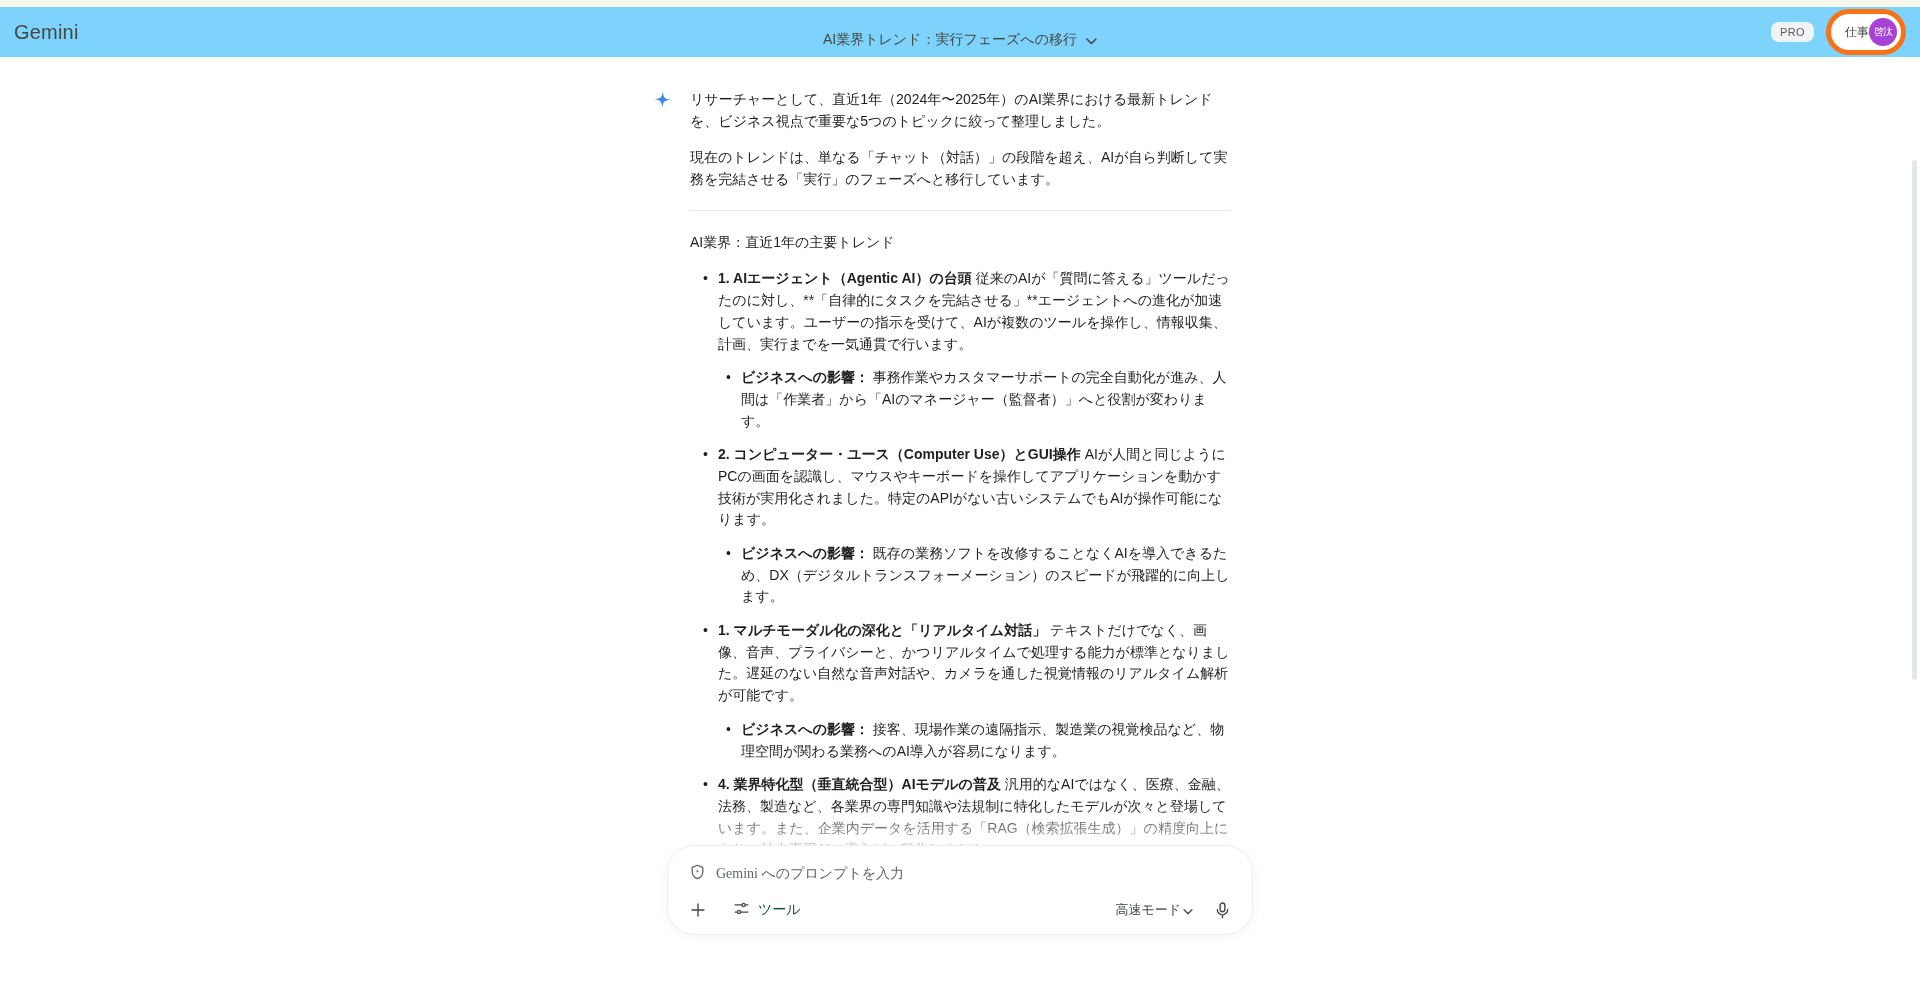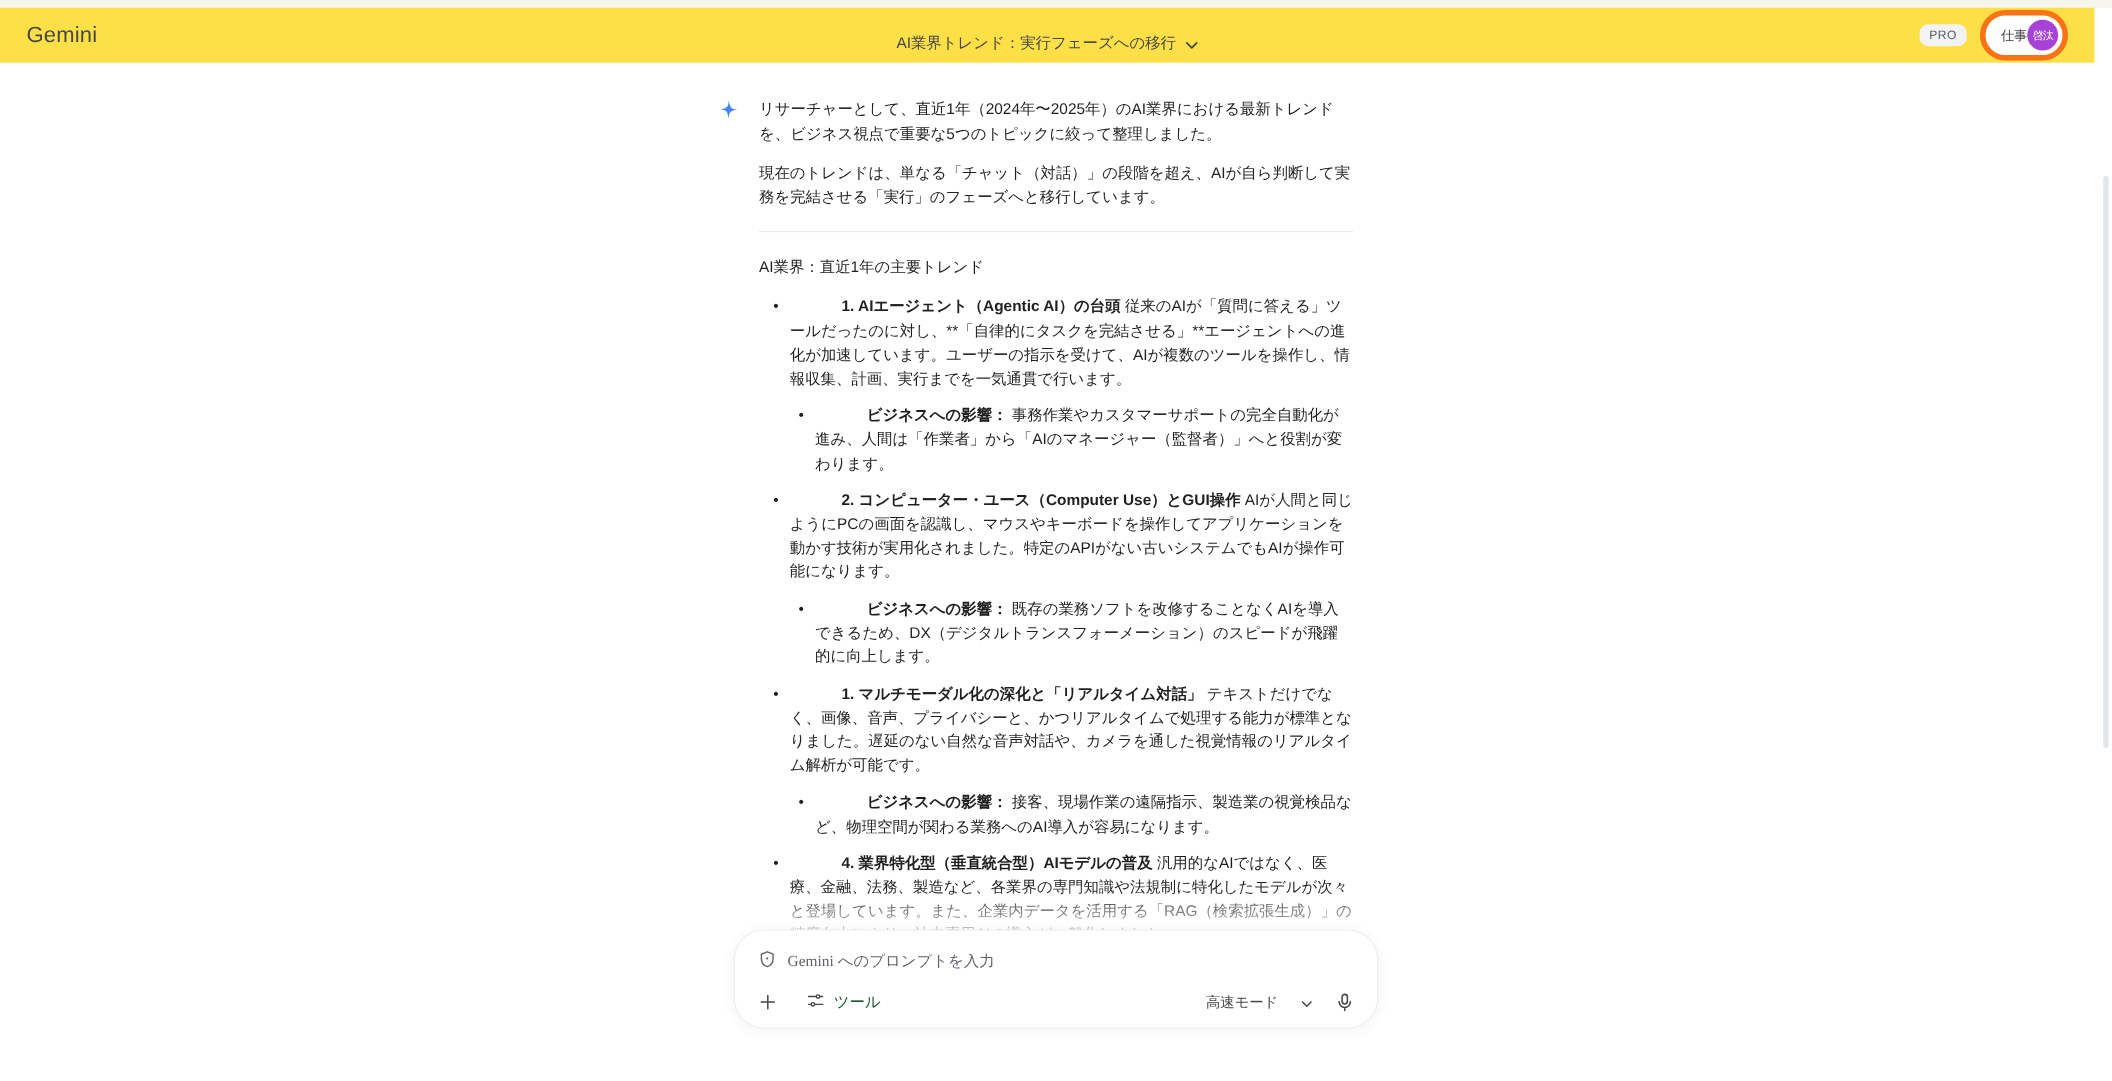--- a/index.html
+++ b/index.html
@@ -3,22 +3,22 @@
 <meta charset="utf-8">
 <style>
   * { margin:0; padding:0; box-sizing:border-box; }
   html,body { width:1920px; height:983px; overflow:hidden; background:#fff;
     font-family:"Liberation Sans","DejaVu Sans",sans-serif; color:#1f1f1f; }
   .page { position:relative; width:1920px; height:983px; background:#fff; }
 
   .top-strip { height:7px; width:100%; background:#f7f6ec; }
 
   
-  .header { position:absolute; top:7px; left:0; right:16px; height:50px;
-    display:flex; align-items:center; padding:0 24px; background:#fde047; z-index:8; }
+  .header { position:absolute; top:7px; left:0; right:0; height:50px;
+    display:flex; align-items:center; padding:0 14px; background:#7dd3fc; z-index:8; }
   .logo { font-size:20px; font-weight:500; color:#444746; letter-spacing:.2px; cursor:pointer; }
   .chat-title { position:absolute; left:50%; transform:translateX(-50%);
     display:flex; align-items:center; gap:9px; cursor:pointer;margin-top:16px; }
   .chat-title span { font-size:14px; color:#444746; }
   .header-right { margin-left:auto; display:flex; align-items:center; gap:12px; }
   .pro-badge { background:#f1f3f4; color:#575b5f; font-size:11px; font-weight:500;
     letter-spacing:.4px; padding:4px 9px; border-radius:8px; }
   .account-pill { display:flex; align-items:center; gap:0; background:#fff;
     border:5px solid #f97316; border-radius:999px; padding:4px 4px 4px 14px; cursor:pointer; }
   .account-pill > span { font-size:12px; color:#444746; }
@@ -32,39 +32,39 @@
   .sparkle { position:absolute; left:-37px; top:33px; }
   .column p { margin:0 0 15px; }
   .divider { border:none; border-top:1px solid #e9e9e7; margin:19px 0 0; }
   .section-heading { font-size:14px; font-weight:400; margin:21px 0 15px; color:#1f1f1f; }
   ul.l1 { list-style:none; }
   ul.l1 > li { position:relative; padding-left:28px; margin-bottom:12px; }
   ul.l1 > li::before { content:"•"; position:absolute; left:13px; top:0; color:#1f1f1f; }
   ul.l2 { list-style:none; margin-top:12px; }
   ul.l2 > li { position:relative; padding-left:23px; }
   ul.l2 > li::before { content:"•"; position:absolute; left:8px; top:0; color:#1f1f1f; }
-  .b { font-weight:700;margin-left:47px; }
+  .b { font-weight:700; }
 
   
   .fade-overlay { position:absolute; left:0; right:0; bottom:0; height:175px; z-index:5;
     background:linear-gradient(to bottom, rgba(255,255,255,0) 0%, rgba(255,255,255,.92) 26%, #fff 40%);
     pointer-events:none; }
   .composer { position:absolute; left:50%; transform:translateX(-50%); bottom:48px;
     width:586px; height:90px; background:#fff; border:1px solid #eceef0; border-radius:28px;
     box-shadow:0 2px 12px rgba(0,0,0,.05); z-index:6; }
   .composer-top { display:flex; align-items:center; gap:10px; padding:17px 22px 0 21px; }
   .composer-top input { flex:1; border:none; outline:none; font-size:14px; color:#15803d;
     background:transparent; font-family:Liberation Serif, serif; }
   .composer-top input::placeholder { color:#5f6368; opacity:1; }
   .composer-bottom { display:flex; align-items:center; padding:13px 18px 0 19px; }
   .icon-btn { background:none; border:none; cursor:pointer; display:flex; align-items:center;
     gap:8px; color:#444746; font-family:inherit; padding:2px; }
   .tools-btn { margin-left:22px; font-size:14px; color:#14532d; }
   .flex-spacer { flex:1; }
-  .mode-btn { font-size:13px; color:#444746; gap:21px; margin-right:16px; }
+  .mode-btn { font-size:13px; color:#444746; gap:2px; margin-right:16px; }
 
   
   .footer { position:absolute; bottom:7px; left:50%; transform:translateX(-50%); width:880px;
     text-align:center; font-size:10.5px; line-height:1.5; color:#747775; z-index:6; }
   .footer a { color:#747775; text-decoration:underline; cursor:pointer; }
 
   .scrollbar-thumb { position:absolute; right:3px; top:160px; width:5px; height:520px;
     background:#e4e7ea; border-radius:3px; z-index:10; }
 </style>
 </head>

